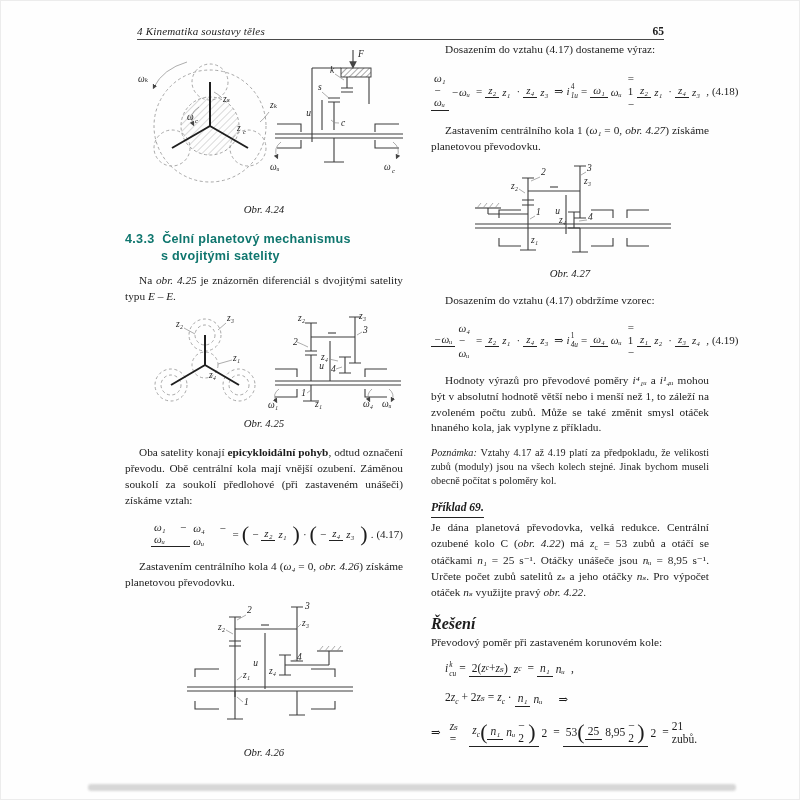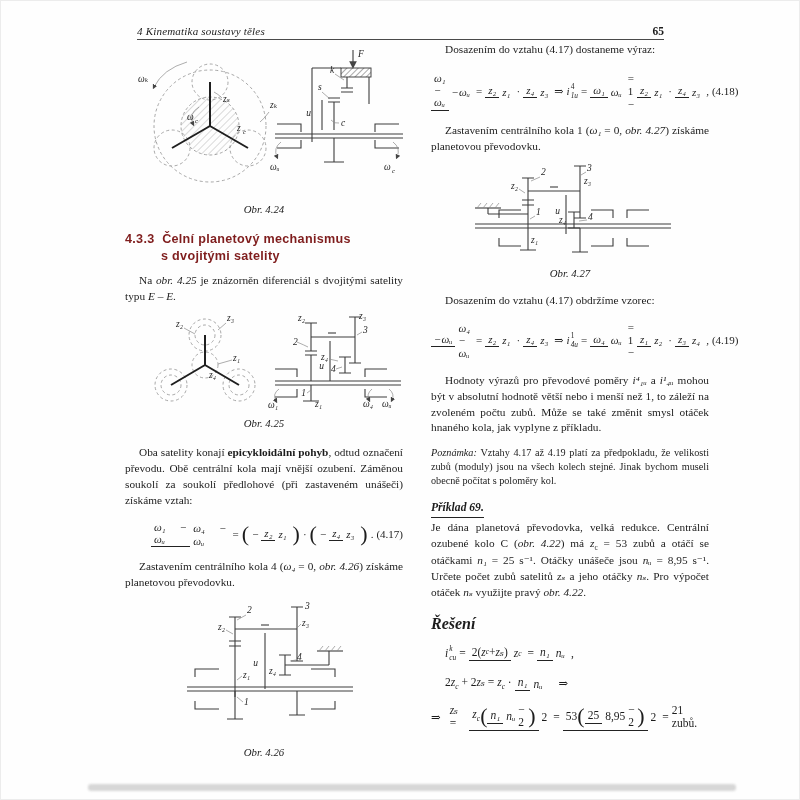--- a/index.html
+++ b/index.html
@@ -19,21 +19,21 @@
   .col-left{left:125px;top:46px;}
   .col-right{left:413px;top:42px;margin-left:18px;}
   p{margin:0;}
   .indent{text-indent:14px;}
   .mt6{margin-top:6px;}.mt8{margin-top:8px;}.mt10{margin-top:10px;}.mt12{margin-top:12px;}
   .mt14{margin-top:14px;}
   .small{font-size:10.2px;line-height:1.35;}
   .it{font-style:italic;} .b{font-weight:bold;margin-top:12px;} .rm{font-style:normal;}
 
   .sec-h{font-family:"Liberation Sans","DejaVu Sans",sans-serif;font-weight:bold;font-size:12.6px;
-         line-height:1.35;letter-spacing:.3px;text-align:left;color:#7f1d1d;}
+         line-height:1.35;letter-spacing:.3px;text-align:left;color:#0f766e;}
   .sec-h .l2{display:block;padding-left:36px;}
 
   .ex-title{font-weight:bold;font-style:italic;display:inline-block;border-bottom:1px solid #222;
             padding-bottom:1px;font-size:11.6px;}
   .sol-title{font-weight:bold;font-style:italic;font-size:16px;}
 
   figure{margin:0;text-align:center;}
   figcaption{font-style:italic;font-size:10.8px;margin-top:1px;}
 
   
@@ -390,20 +390,21 @@
     <p class="indent mt14">Hodnoty výrazů pro převodové poměry <span class="it">i⁴₁ᵤ</span> a <span class="it">i¹₄ᵤ</span> mohou být v absolutní hodnotě větší nebo i menší než 1, to záleží na zvoleném počtu zubů. Může se také změnit smysl otáček hnaného kola, jak vyplyne z příkladu.</p>
 
     <p class="small mt10"><span class="it">Poznámka:</span> Vztahy 4.17 až 4.19 platí za předpokladu, že velikosti zubů (moduly) jsou na všech kolech stejné. Jinak bychom museli obecně počítat s poloměry kol.</p>
 
     <div class="mt12">
       <span class="ex-title">Příklad 69.</span>
     </div>
     <p style="margin-top:2px">Je dána planetová převodovka, velká redukce. Centrální ozubené kolo C (<span class="it">obr. 4.22</span>) má <span class="it">z</span><sub>c</sub> = 53 zubů a otáčí se otáčkami <span class="it">n₁</span> = 25 s⁻¹. Otáčky unášeče jsou <span class="it">nᵤ</span> = 8,95 s⁻¹. Určete počet zubů satelitů <span class="it">zₛ</span> a jeho otáčky <span class="it">nₛ</span>. Pro výpočet otáček <span class="it">nₛ</span> využijte pravý <span class="it">obr. 4.22</span>.</p>
 
     <div class="sol-title mt12">Řešení</div>
+    <p>Převodový poměr při zastaveném korunovém kole:</p>
 
     <div class="eq mt10 pad14" style="font-size:11.5px">
       <span class="iu">
           <span>i</span>
           <span class="stk">
             <span>k</span>
             <span>cu</span>
           </span>
         </span>
       <span class="rm">=</span>

